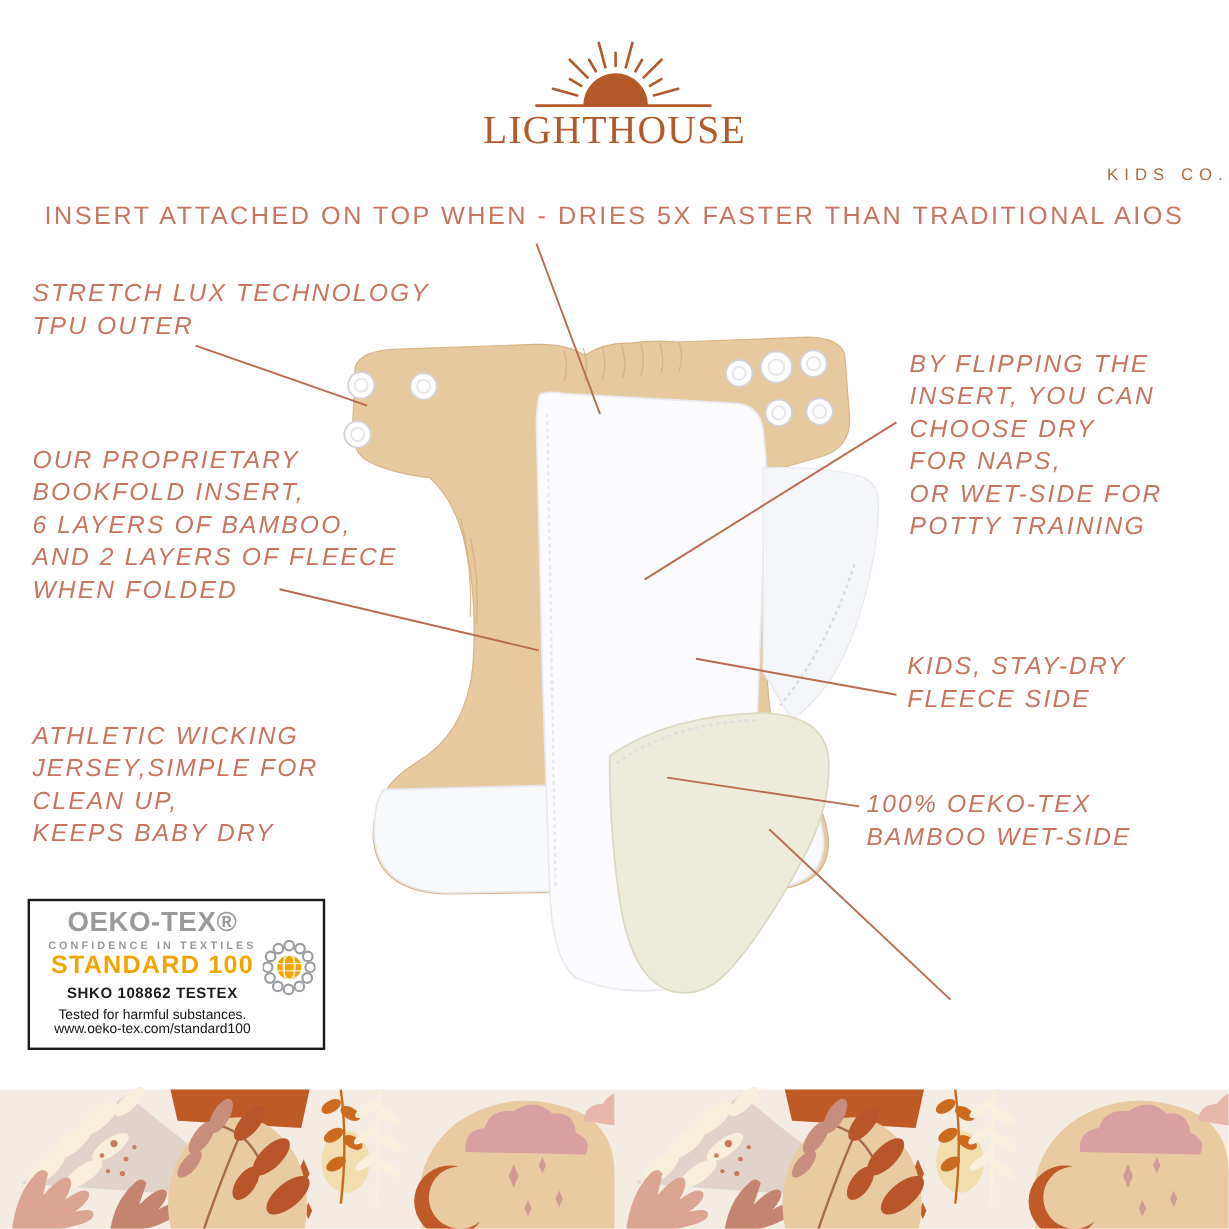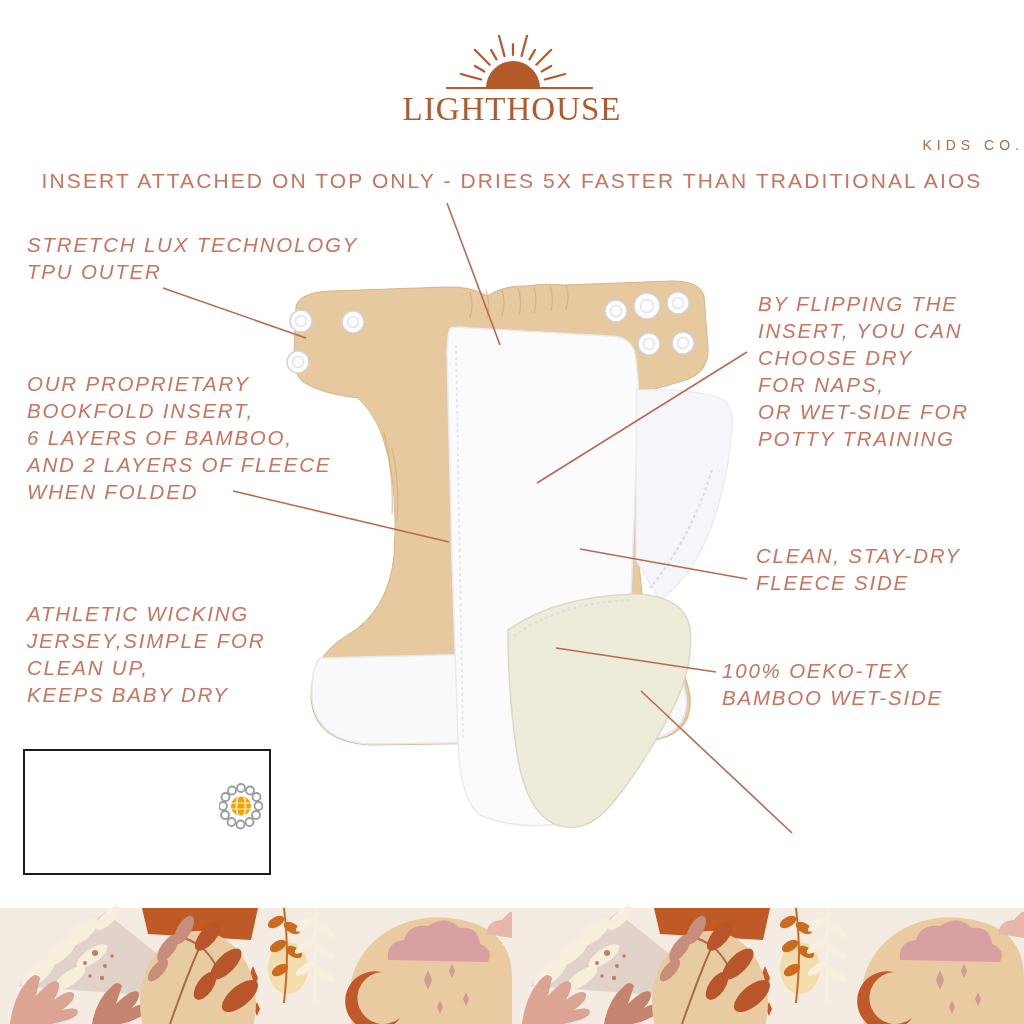--- a/index.html
+++ b/index.html
@@ -220,45 +220,53 @@
         </g>
         <path d="M382,64 A 30,30 0 1 0 400,110 A 26,26 0 1 1 382,64 Z" fill="#bf5b28"></path>
       </g>
       <use href="#boho-tile" x="512"></use>
     </g>
   </svg>
 
   <div class="txt brand-name">LIGHTHOUSE</div>
   <div class="txt brand-sub">KIDS CO.</div>
 
-  <div class="txt headline">INSERT ATTACHED ON TOP ONLY - DRIES 5X FASTER THAN TRADITIONAL AIOS</div>
+  <div class="txt headline">INSERT ATTACHED ON TOP WHEN - DRIES 5X FASTER THAN TRADITIONAL AIOS</div>
 
   <div class="txt ann ann-stretch">STRETCH LUX TECHNOLOGY
 TPU OUTER</div>
   <div class="txt ann ann-bookfold">OUR PROPRIETARY
 BOOKFOLD INSERT,
 6 LAYERS OF BAMBOO,
 AND 2 LAYERS OF FLEECE
 WHEN FOLDED</div>
   <div class="txt ann ann-athletic">ATHLETIC WICKING
 JERSEY,SIMPLE FOR
 CLEAN UP,
 KEEPS BABY DRY</div>
   <div class="txt ann ann-flipping">BY FLIPPING THE
 INSERT, YOU CAN
 CHOOSE DRY
 FOR NAPS,
 OR WET-SIDE FOR
 POTTY TRAINING</div>
-  <div class="txt ann ann-fleece">CLEAN, STAY-DRY
+  <div class="txt ann ann-fleece">KIDS, STAY-DRY
 FLEECE SIDE</div>
   <div class="txt ann ann-bamboo">100% OEKO-TEX
 BAMBOO WET-SIDE</div>
 
   <div class="txt badge">
+    <div class="badge-col">
+      <div class="badge-title">OEKO-TEX®</div>
+      <div class="badge-tag">CONFIDENCE IN TEXTILES</div>
+      <div class="badge-std">STANDARD 100</div>
+      <div class="badge-cert">SHKO 108862 TESTEX</div>
+      <div class="badge-note">Tested for harmful substances.</div>
+      <div class="badge-url">www.oeko-tex.com/standard100</div>
+    </div>
     <svg class="badge-emblem" width="44" height="48" viewBox="0 0 44 48">
       <g stroke="#9a9ca0" stroke-width="1.8" fill="none">
         <circle cx="22" cy="5" r="4"></circle>
           <circle cx="31" cy="7.5" r="4"></circle>
         <circle cx="37.5" cy="14" r="4"></circle>
           <circle cx="39.5" cy="23" r="4"></circle>
         <circle cx="37" cy="32" r="4"></circle>
           <circle cx="30.5" cy="39" r="4"></circle>
         <circle cx="21.5" cy="41.5" r="4"></circle>
           <circle cx="12.5" cy="39" r="4"></circle>

